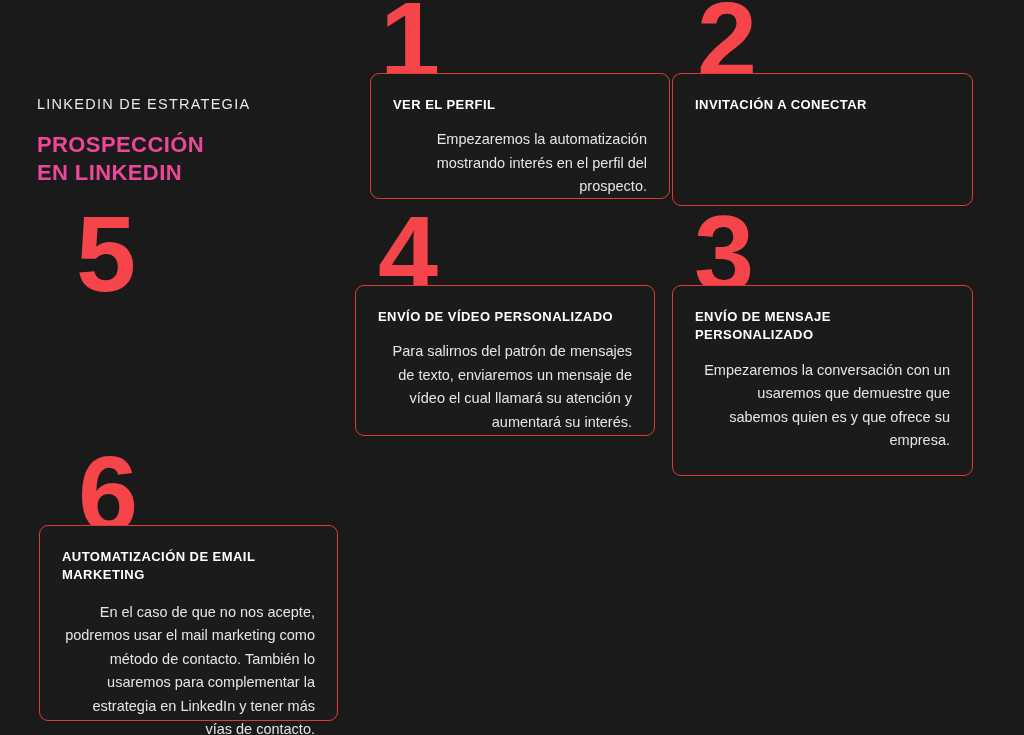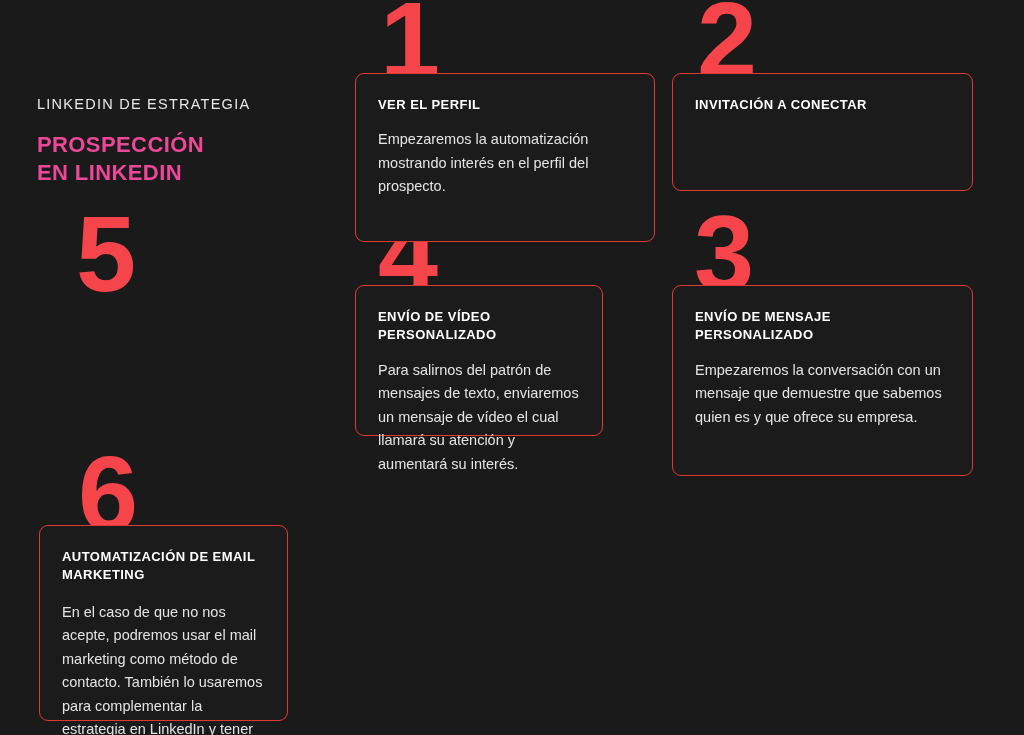--- a/index.html
+++ b/index.html
@@ -84,39 +84,40 @@
     margin: 0 0 14px 0;
     text-transform: uppercase;
   }
   .card-body {
     font-family: "Liberation Sans", sans-serif;
     font-size: 14.5px;
     font-weight: 400;
     color: #e4e4e4;
     line-height: 1.62;
     margin: 0;
+    text-align: right;
   }
 
   
-  #card-1 { left: 355px;  top: 73px;  width: 300px; height: 169px; border-radius: 9px; }
+  #card-1 { left: 370px;  top: 73px;  width: 300px; height: 126px; border-radius: 9px; }
   #num-1  { left: 380px;  top: -2px; }
 
-  #card-2 { left: 672px;  top: 73px;  width: 301px; height: 118px; }
+  #card-2 { left: 672px;  top: 73px;  width: 301px; height: 133px; }
   #num-2  { left: 697px;  top: -2px; }
 
   #card-5 { left: 38px;   top: 285px; width: 300px; height: 151px; }
   #num-5  { left: 76px;   top: 212px; }
 
-  #card-4 { left: 355px;  top: 285px; width: 248px; height: 151px; }
+  #card-4 { left: 355px;  top: 285px; width: 300px; height: 151px; }
   #num-4  { left: 378px;  top: 212px; }
 
   #card-3 { left: 672px;  top: 285px; width: 301px; height: 191px; }
   #num-3  { left: 694px;  top: 212px; }
 
-  #card-6 { left: 39px;   top: 525px; width: 249px; height: 196px; }
+  #card-6 { left: 39px;   top: 525px; width: 299px; height: 196px; }
   #num-6  { left: 78px;   top: 452px; }
 
   #card-6 .card-title { margin-bottom: 16px; }
 </style>
 </head>
 <body>
 
 <div class="stage">
 
   <div class="intro">
@@ -139,21 +140,21 @@
 
   <div class="step-num" id="num-4">4</div>
   <div class="card" id="card-4">
     <h2 class="card-title">ENVÍO DE VÍDEO PERSONALIZADO</h2>
     <p class="card-body">Para salirnos del patrón de mensajes de texto, enviaremos un mensaje de vídeo el cual llamará su atención y aumentará su interés.</p>
   </div>
 
   <div class="step-num" id="num-3">3</div>
   <div class="card" id="card-3">
     <h2 class="card-title">ENVÍO DE MENSAJE PERSONALIZADO</h2>
-    <p class="card-body">Empezaremos la conversación con un mensaje que demuestre que sabemos quien es y que ofrece su empresa.</p>
+    <p class="card-body">Empezaremos la conversación con un usaremos que demuestre que sabemos quien es y que ofrece su empresa.</p>
   </div>
 
   <div class="step-num" id="num-6">6</div>
   <div class="card" id="card-6">
     <h2 class="card-title">AUTOMATIZACIÓN DE EMAIL MARKETING</h2>
     <p class="card-body">En el caso de que no nos acepte, podremos usar el mail marketing como método de contacto. También lo usaremos para complementar la estrategia en LinkedIn y tener más vías de contacto.</p>
   </div>
 
 </div>
 

